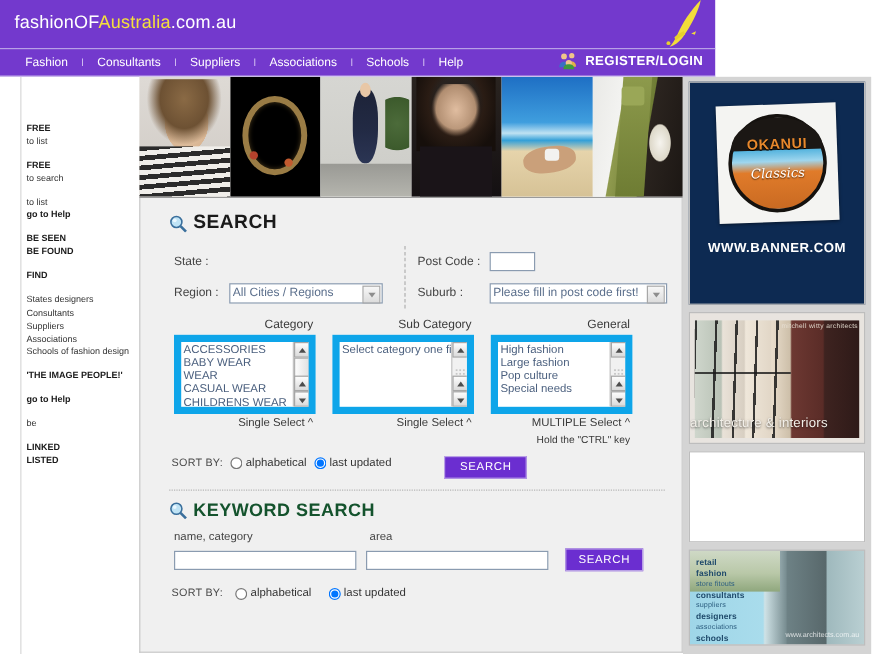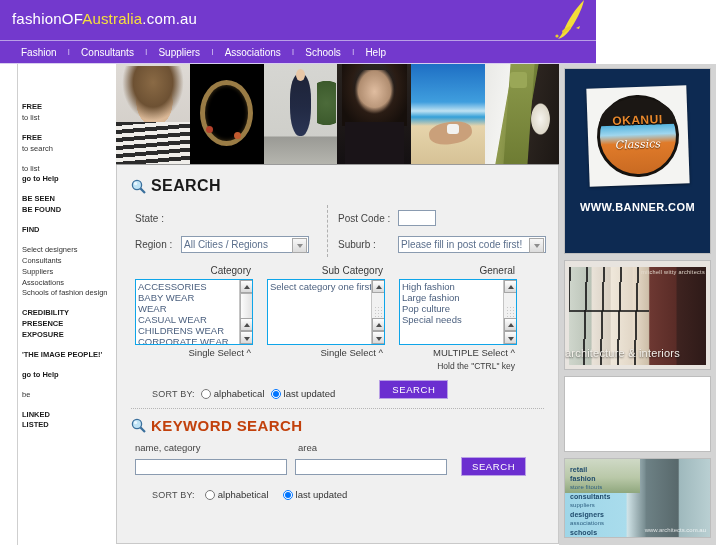--- a/index.html
+++ b/index.html
@@ -140,21 +140,21 @@
       background: linear-gradient(#8d9a4c, #6e7c33); transform: skewX(-4deg); }
   .ps6 .knot { position:absolute; left:33%; top:8%; width:24%; height:16%; background:#9aa757; border-radius:3px; }
   .ps6 .flower { position:absolute; right:10%; top:36%; width:30%; height:38%;
       background: radial-gradient(ellipse at 50% 50%, #f6f4ee 0%, #ddd8c9 55%, rgba(0,0,0,0) 60%); }
 
   .search-panel {
     background: #f0f0f0;
     border: 1px solid #c9c9c9;
     border-top: none;
     height: 379px;
-    padding: 10px 12px 0 12px;
+    padding: 10px 12px 0 22px;
     position: relative;
     font-size: 10px;
     color: #333;
   }
 
   .sec-head { display: flex; align-items: center; gap: 5px; margin: 2px 0 10px 2px; }
   .sec-title {
     font-size: 16px; font-weight: bold; color: #1a1a1a; letter-spacing: .4px;
   }
   .mag { width: 15px; height: 15px; position: relative; display:block; }
@@ -219,21 +219,21 @@
   .list-col.mid { width: 118px; }
   .list-head {
     text-align: right;
     font-size: 10px; color: #3a3a3a;
     margin-bottom: 3px;
     padding-right: 2px;
   }
   .listbox {
     position: relative;
     height: 66px;
-    border: 1px solid #0ea5e9;
+    border: 6px solid #0ea5e9;
     background: #ffffff;
     overflow: hidden;
   }
   .listbox ul { list-style: none; margin: 0; padding: 1px 0 0 2px; }
   .listbox li {
     font-size: 9.5px; color: #4a5f7e;
     line-height: 11px; white-space: nowrap;
     cursor: pointer;
   }
   .sbar {
@@ -275,42 +275,42 @@
   }
   .list-foot {
     text-align: right; font-size: 9.5px; color: #3a3a3a; margin-top: 2px; padding-right: 2px;
   }
   .list-sub {
     text-align: right; font-size: 8.5px; color: #3a3a3a; margin-top: 3px; padding-right: 2px;
   }
 
   
   .sort-row {
-    display: flex; align-items: flex-end; margin: 9px 0 0 23px; gap: 6px;
+    display: flex; align-items: flex-start; margin: 9px 0 0 4px; gap: 6px;
   }
   .sort-lab { font-size: 9px; color: #4a4a4a; letter-spacing: .2px; }
   .radio-item { display: flex; align-items: center; gap: 3px; cursor: pointer; }
   .radio-item span { font-size: 9.5px; color: #333; }
   input[type=radio] { width: 10px; height: 10px; margin: 0; }
   .btn-search {
     margin-left: 38px;
     background: #6b2ed0;
     border: 1px solid #b9a0e6;
     color: #ffffff;
     font-size: 9.5px;
     letter-spacing: .6px;
     font-family: "Liberation Sans", sans-serif;
     padding: 3px 12px;
     cursor: pointer;
   }
 
   .hr-dot { border: none; border-top: 1px dotted #b5b5b5; margin: 9px 2px 0 2px; }
 
   .kw-head { display: flex; align-items: center; gap: 5px; margin: 8px 0 8px 2px; }
-  .kw-title { font-size: 15px; font-weight: bold; color: #c2410c; letter-spacing: .4px; }
+  .kw-title { font-size: 15px; font-weight: bold; color: #14532d; letter-spacing: .4px; }
 
   .kw-labels { display: flex; margin-left: 6px; font-size: 9.5px; color: #444; }
   .kw-l1 { width: 163px; }
   .kw-row { display: flex; align-items: center; margin: 4px 0 0 6px; gap: 8px; }
   .in-name { width: 152px; height: 17px; }
   .in-area { width: 152px; height: 17px; }
   .btn-search2 {
     background: #6b2ed0; border: 1px solid #b9a0e6; color: #fff;
     font-size: 9.5px; letter-spacing:.6px;
     font-family: "Liberation Sans", sans-serif;
@@ -437,20 +437,31 @@
       <a class="nav-link">Consultants</a>
       <span class="nav-sep">I</span>
       <a class="nav-link">Suppliers</a>
       <span class="nav-sep">I</span>
       <a class="nav-link">Associations</a>
       <span class="nav-sep">I</span>
       <a class="nav-link">Schools</a>
       <span class="nav-sep">I</span>
       <a class="nav-link">Help</a>
     </div>
+    <div class="reg-box">
+      <svg class="people-icon" viewBox="0 0 17 15">
+        <circle cx="5" cy="4" r="2.4" fill="#f0c48a"></circle>
+        <path d="M1 13 C1 9.5 3 8.4 5 8.4 C7 8.4 9 9.5 9 13 Z" fill="#3a6fc4"></path>
+        <circle cx="11.5" cy="3.4" r="2.2" fill="#f0c48a"></circle>
+        <path d="M8 12.6 C8 9.4 9.8 8.2 11.5 8.2 C13.3 8.2 15 9.4 15 12.6 Z" fill="#e0b24a"></path>
+        <circle cx="9" cy="9.5" r="2.6" fill="#f0c48a"></circle>
+        <path d="M4.4 15 C4.4 11.6 6.6 10.6 9 10.6 C11.4 10.6 13.6 11.6 13.6 15 Z" fill="#3d9a3d"></path>
+      </svg>
+      <span class="reg-label">REGISTER/LOGIN</span>
+    </div>
   </div>
 
   <div class="body-wrap">
 
     <div class="left-col"></div>
     <div class="left-text" id="left-text">
         <div class="lt-block">
           <div class="lt-b">FREE</div>
           <div class="lt-n">to list</div>
         </div>
@@ -463,30 +474,25 @@
           <div class="lt-b">go to Help</div>
         </div>
         <div class="lt-block">
           <div class="lt-b">BE SEEN</div>
           <div class="lt-b">BE FOUND</div>
         </div>
         <div class="lt-block">
           <div class="lt-b">FIND</div>
         </div>
         <div class="lt-block">
-          <div class="lt-n">Select designers</div>
+          <div class="lt-n">States designers</div>
           <div class="lt-n">Consultants</div>
           <div class="lt-n">Suppliers</div>
           <div class="lt-n">Associations</div>
           <div class="lt-n">Schools of fashion design</div>
-        </div>
-        <div class="lt-block">
-          <div class="lt-b">CREDIBILITY</div>
-          <div class="lt-b">PRESENCE</div>
-          <div class="lt-b">EXPOSURE</div>
         </div>
         <div class="lt-block">
           <div class="lt-b">'THE IMAGE PEOPLE!'</div>
         </div>
         <div class="lt-block">
           <div class="lt-b">go to Help</div>
         </div>
         <div class="lt-block">
           <div class="lt-n">be</div>
         </div>

